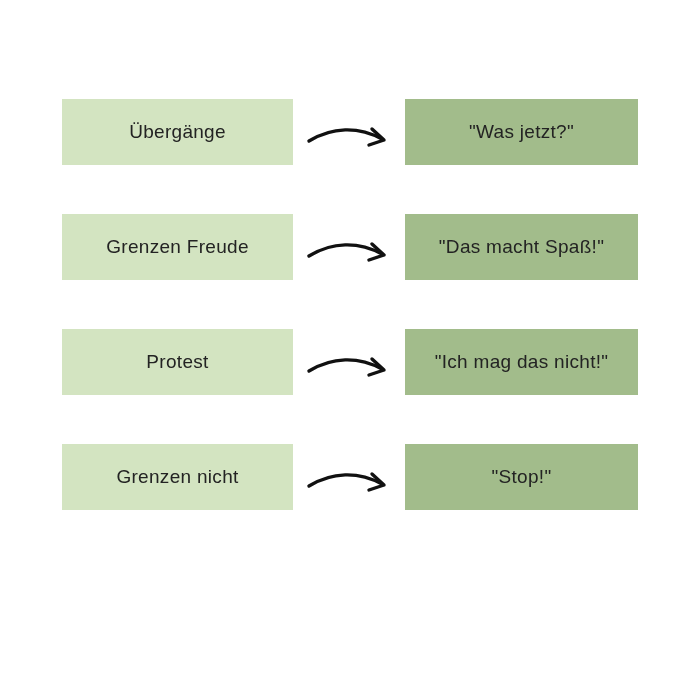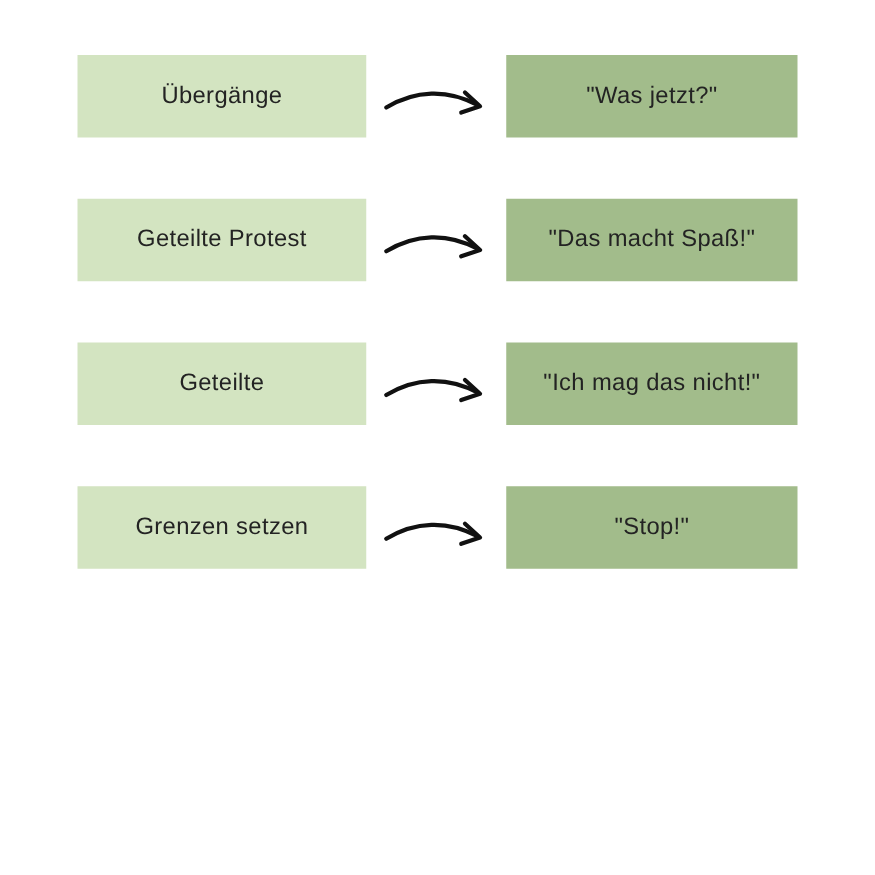--- a/index.html
+++ b/index.html
@@ -14,21 +14,21 @@
     width: 700px;
     height: 700px;
     background: var(--background);
     font-family: "Liberation Sans", "DejaVu Sans", sans-serif;
   }
   .canvas {
     position: relative;
     width: 700px;
     height: 540px;
     background: var(--background);
-    padding-top: 44px;
+    padding-top: 99px;
     overflow: hidden;
   }
   .row {
     display: flex;
     align-items: stretch;
     height: 66px;
     margin-bottom: 49px;
   }
   .spacer-left { width: 62px; flex: 0 0 62px; }
   .left-box {
@@ -80,53 +80,53 @@
     </div>
     <div class="right-box">
       <span class="box-label">"Was jetzt?"</span>
     </div>
   </div>
 
 
   <div class="row">
     <div class="spacer-left"></div>
     <div class="left-box">
-      <span class="box-label">Geteilte Protest</span>
+      <span class="box-label">Grenzen Freude</span>
     </div>
     <div class="arrow-area">
       <svg width="86" height="34" viewBox="0 0 86 34">
         <path d="M3,24 C26,10 52,9 76,22" fill="none" stroke="#111111" stroke-width="3.4" stroke-linecap="round"></path>
         <path d="M66,12 L78,23 L63,28" fill="none" stroke="#111111" stroke-width="3.4" stroke-linecap="round" stroke-linejoin="round"></path>
       </svg>
     </div>
     <div class="right-box">
       <span class="box-label">"Das macht Spaß!"</span>
     </div>
   </div>
 
   <div class="row">
     <div class="spacer-left"></div>
     <div class="left-box">
-      <span class="box-label">Geteilte</span>
+      <span class="box-label">Protest</span>
     </div>
     <div class="arrow-area">
       <svg width="86" height="34" viewBox="0 0 86 34">
         <path d="M3,24 C26,10 52,9 76,22" fill="none" stroke="#111111" stroke-width="3.4" stroke-linecap="round"></path>
         <path d="M66,12 L78,23 L63,28" fill="none" stroke="#111111" stroke-width="3.4" stroke-linecap="round" stroke-linejoin="round"></path>
       </svg>
     </div>
     <div class="right-box">
       <span class="box-label">"Ich mag das nicht!"</span>
     </div>
   </div>
 
   <div class="row">
     <div class="spacer-left"></div>
     <div class="left-box">
-      <span class="box-label">Grenzen setzen</span>
+      <span class="box-label">Grenzen nicht</span>
     </div>
     <div class="arrow-area">
       <svg width="86" height="34" viewBox="0 0 86 34">
         <path d="M3,24 C26,10 52,9 76,22" fill="none" stroke="#111111" stroke-width="3.4" stroke-linecap="round"></path>
         <path d="M66,12 L78,23 L63,28" fill="none" stroke="#111111" stroke-width="3.4" stroke-linecap="round" stroke-linejoin="round"></path>
       </svg>
     </div>
     <div class="right-box">
       <span class="box-label">"Stop!"</span>
     </div>

